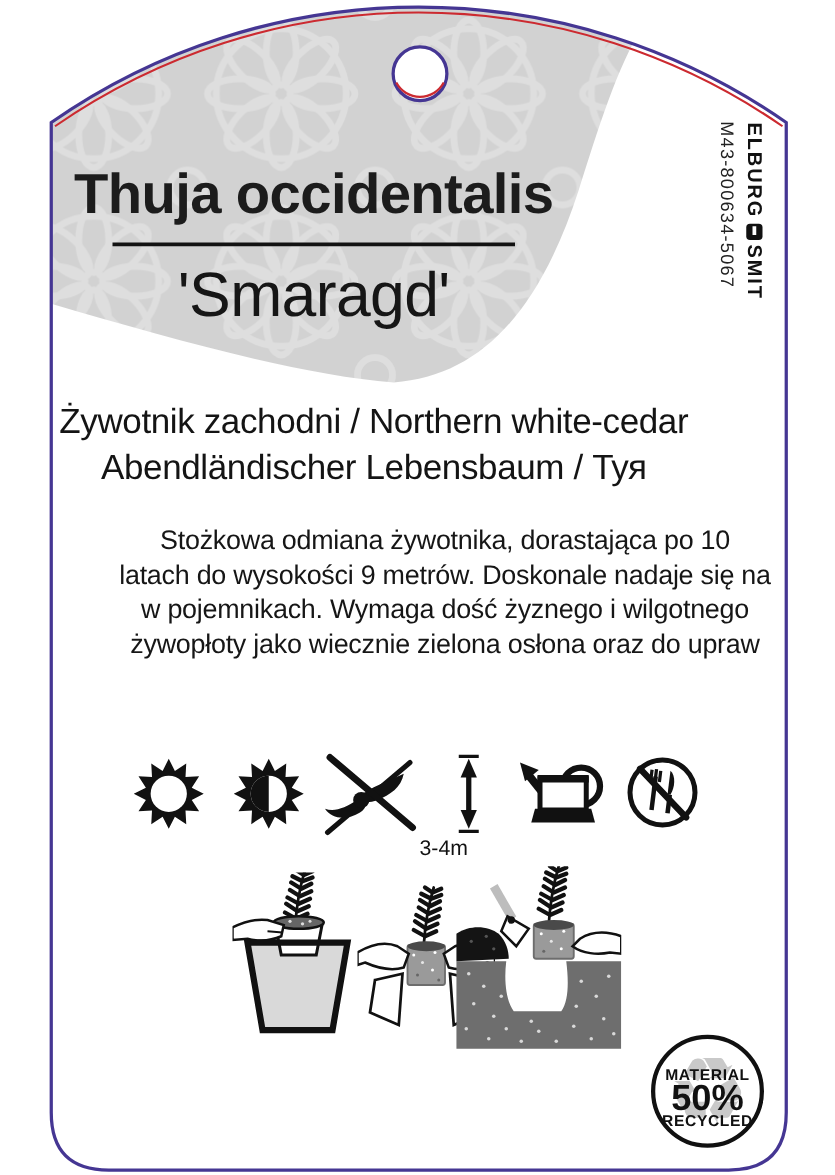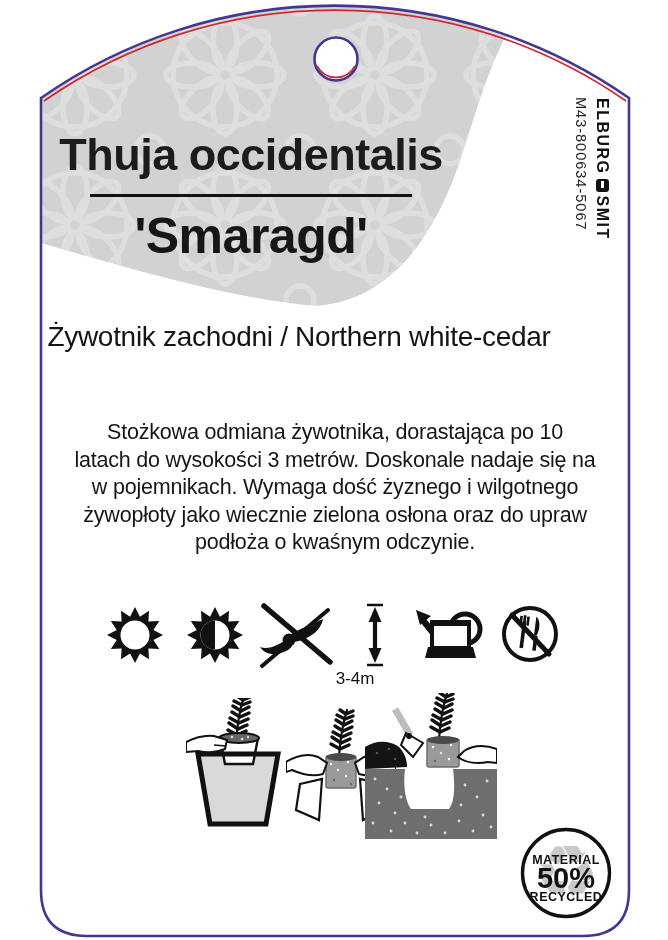--- a/index.html
+++ b/index.html
@@ -5,26 +5,26 @@
   html,body{margin:0;padding:0;background:#fff;}
   .page{position:relative;width:668px;height:940px;overflow:hidden;background:#fff;
         font-family:"Liberation Sans",sans-serif;color:#1a1a1a;}
   svg{display:block;}
   .abs{position:absolute;}
   .bg{position:absolute;left:0;top:0;}
   
   .titleblock{position:absolute;left:41px;top:130px;width:420px;text-align:center;}
   .species{font-size:45px;font-weight:700;letter-spacing:-.5px;color:#1c1c1c;line-height:1.1;}
   .rule{width:322px;height:3px;background:#121212;margin:14px auto 10px auto;}
-  .cultivar{font-size:50px;font-weight:700;letter-spacing:-.5px;color:#161616;}
+  .cultivar{font-size:50px;font-weight:400;letter-spacing:-.5px;color:#161616;}
   
   .names{position:absolute;left:39px;top:318px;width:520px;text-align:center;
          font-size:28px;line-height:37px;letter-spacing:-.3px;color:#141414;}
   .desc{position:absolute;left:39px;top:419px;width:592px;text-align:center;
-        font-size:21.5px;line-height:27.5px;letter-spacing:-.2px;color:#161616;}
+        font-size:21.5px;line-height:27.5px;letter-spacing:-.2px;color:#161616;padding-left:21px;}
   
   .height-label{position:absolute;left:320px;top:669px;width:70px;text-align:center;
                 font-size:17px;color:#111;}
   
   .vert{position:absolute;transform-origin:0 0;transform:rotate(90deg);white-space:nowrap;}
   .brand{left:611px;top:98px;font-size:16px;font-weight:700;letter-spacing:1.5px;color:#111;}
   .code{left:589px;top:97px;font-size:14.5px;letter-spacing:1px;color:#222;}
   .logo-sq{display:inline-block;width:13px;height:13px;background:#111;border-radius:3px;
            position:relative;margin:0 4px;vertical-align:-1px;}
   .logo-sq span{position:absolute;left:2px;top:5px;width:7px;height:3px;background:#fff;}
@@ -80,28 +80,28 @@
   </svg>
 
   <div class="titleblock">
     <div class="species">Thuja occidentalis</div>
     <div class="rule"></div>
     <div class="cultivar">'Smaragd'</div>
   </div>
 
   <div class="names">
     <div>Żywotnik zachodni / Northern white-cedar</div>
+    <div>Abendländischer Lebensbaum / Туя</div>
   </div>
 
   <div class="desc">
     <div>Stożkowa odmiana żywotnika, dorastająca po 10</div>
-    <div>latach do wysokości 3 metrów. Doskonale nadaje się na</div>
+    <div>latach do wysokości 9 metrów. Doskonale nadaje się na</div>
     <div>w pojemnikach. Wymaga dość żyznego i wilgotnego</div>
     <div>żywopłoty jako wiecznie zielona osłona oraz do upraw</div>
-    <div>podłoża o kwaśnym odczynie.</div>
   </div>
 
   <svg class="abs" style="left:106px;top:606px;" width="58" height="58" viewBox="0 0 58 58">
     <polygon fill="#111" points="57,29 47.4,33.9 53.3,43 42.4,42.4 43,53.3 33.9,47.4 29,57 24.1,47.4 15,53.3 15.6,42.4 4.8,43 10.7,33.9 1,29 10.7,24.1 4.8,15 15.6,15.6 15,4.8 24.1,10.7 29,1 33.9,10.7 43,4.8 42.4,15.6 53.3,15 47.4,24.1"></polygon>
     <circle cx="29" cy="29" r="14.5" fill="#fff"></circle>
   </svg>
 
   <svg class="abs" style="left:186px;top:606px;" width="58" height="58" viewBox="0 0 58 58">
     <polygon fill="#111" points="57,29 47.4,33.9 53.3,43 42.4,42.4 43,53.3 33.9,47.4 29,57 24.1,47.4 15,53.3 15.6,42.4 4.8,43 10.7,33.9 1,29 10.7,24.1 4.8,15 15.6,15.6 15,4.8 24.1,10.7 29,1 33.9,10.7 43,4.8 42.4,15.6 53.3,15 47.4,24.1"></polygon>
     <circle cx="29" cy="29" r="14.5" fill="#fff"></circle>

